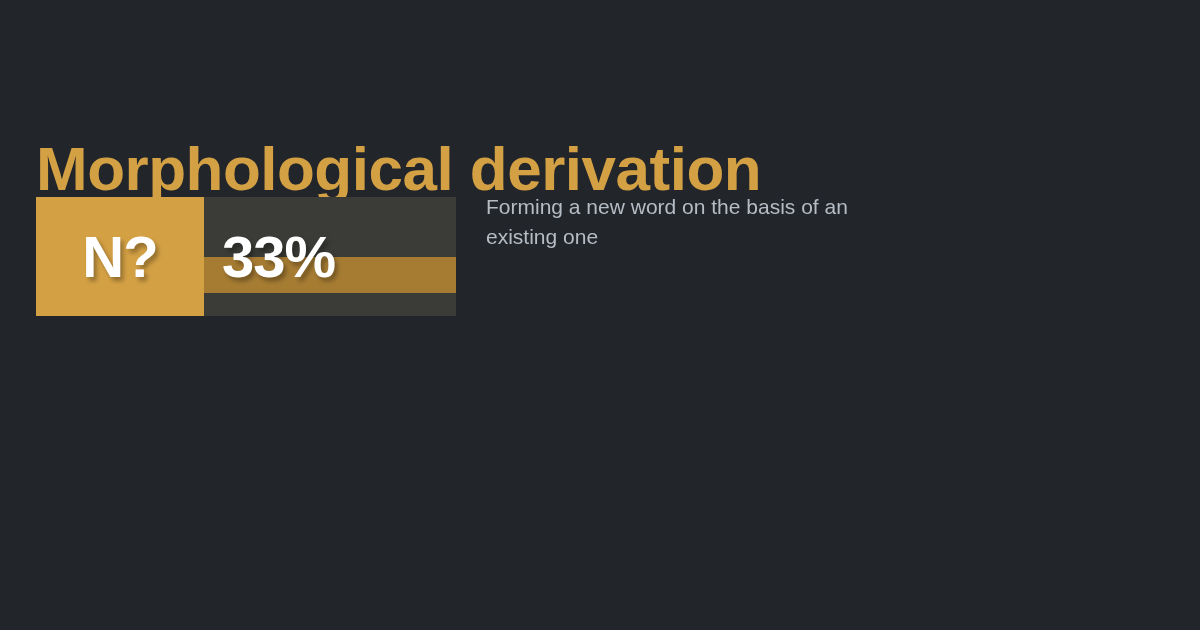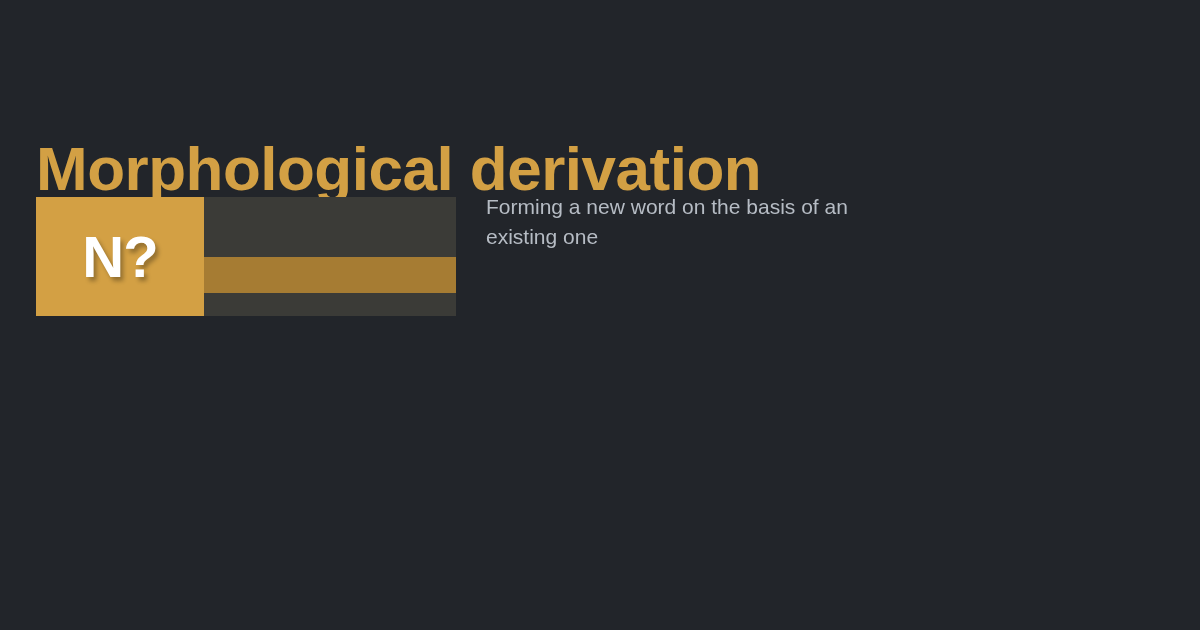--- a/index.html
+++ b/index.html
@@ -121,19 +121,20 @@
   <h1 class="title">Morphological derivation</h1>
 
   <div class="badge">
 
     <div class="badge-abbr">
       <span class="badge-abbr-text">N?</span>
     </div>
 
     <div class="badge-value-panel">
       <div class="badge-band"></div>
+      <span class="badge-value-text">33%</span>
     </div>
 
   </div>
 
   <p class="description">Forming a new word on the basis of an existing one</p>
 
 </div>
 
 </body></html>

